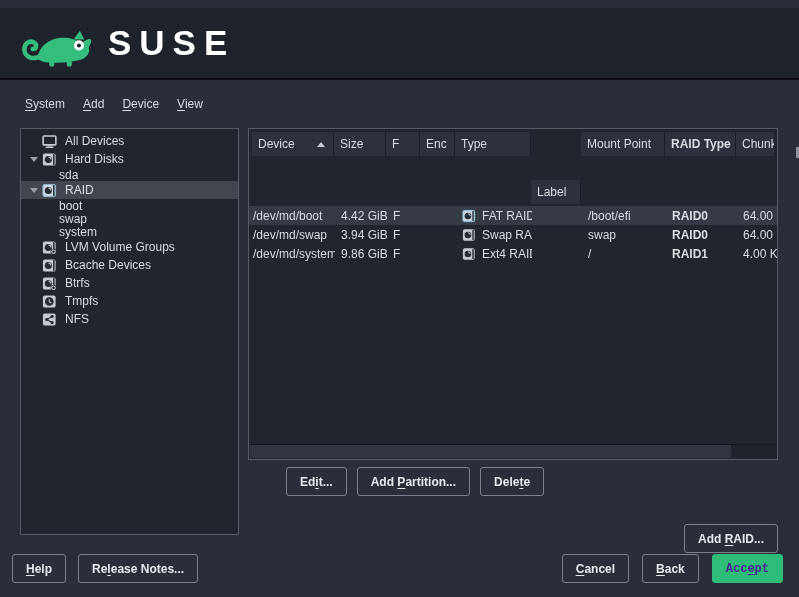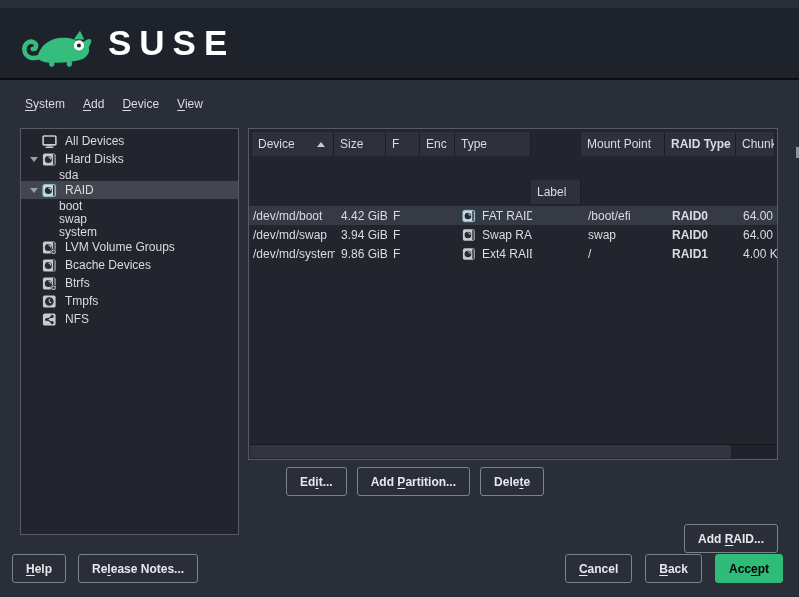--- a/index.html
+++ b/index.html
@@ -67,21 +67,21 @@
   }
   .hthumb { height:100%; width:91.5%; background:#31353f; }
 
   
   .btn {
     display:inline-flex; align-items:center; justify-content:center;
     height:29px; padding:0 13px; border:1px solid #7b818d; border-radius:3px;
     background:transparent; color:#e6e8ec; font-weight:bold; font-size:12px;
     font-family:inherit; white-space:nowrap; cursor:default;
   }
-  .btn.green { background:#2fbc79; border-color:#2fbc79; color:#000000; }
+  .btn.green { background:#2fbc79; border-color:#2fbc79; color:#4c1d95;font-family:Liberation Mono, monospace; }
   .row-actions { position:absolute; left:250px; top:467px; display:flex; gap:10px;margin-left:36px; }
   .add-raid-wrap { position:absolute; top:524px; right:21px; }
   .footer-left { position:absolute; left:12px; top:554px; display:flex; gap:12px; }
   .footer-right { position:absolute; right:16px; top:554px; display:flex; gap:13px; }
 
   .artifact { position:absolute; right:0; top:147px; width:3px; height:11px; background:#8d939c; }
 </style>
 </head>
 <body>
 

